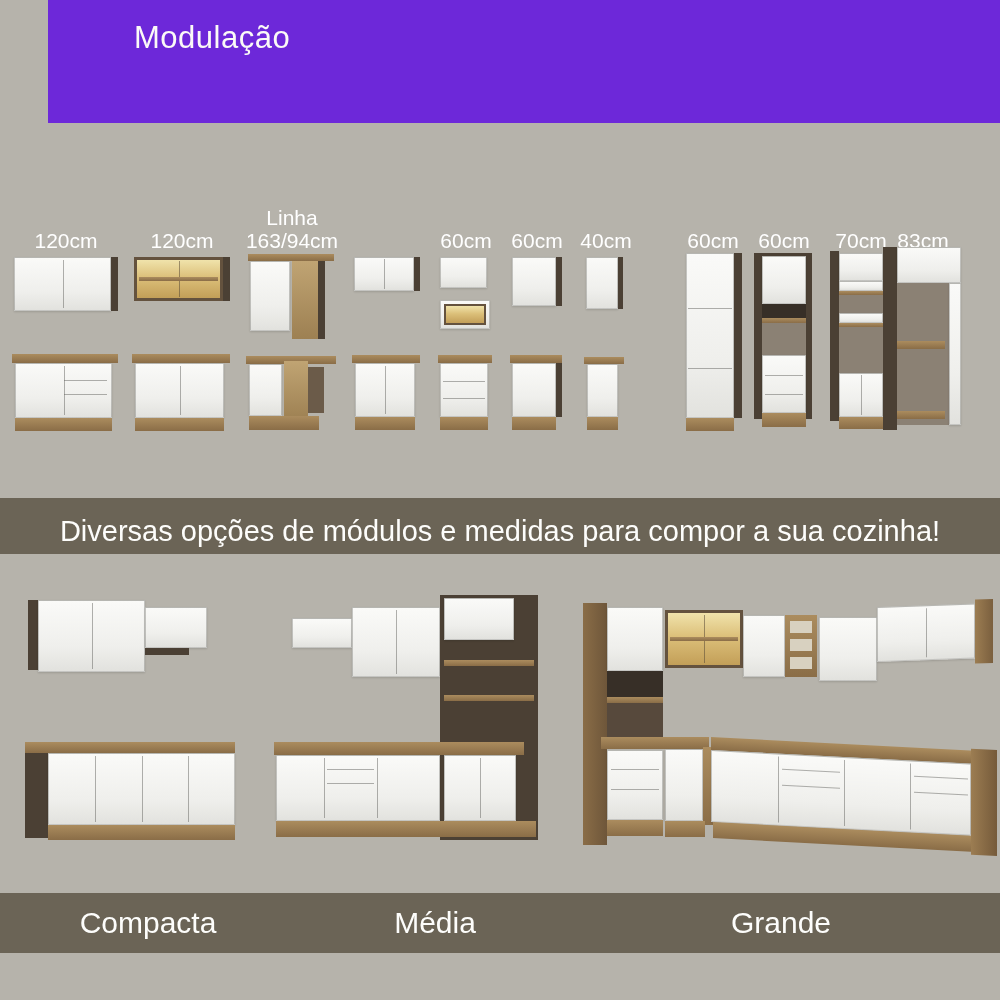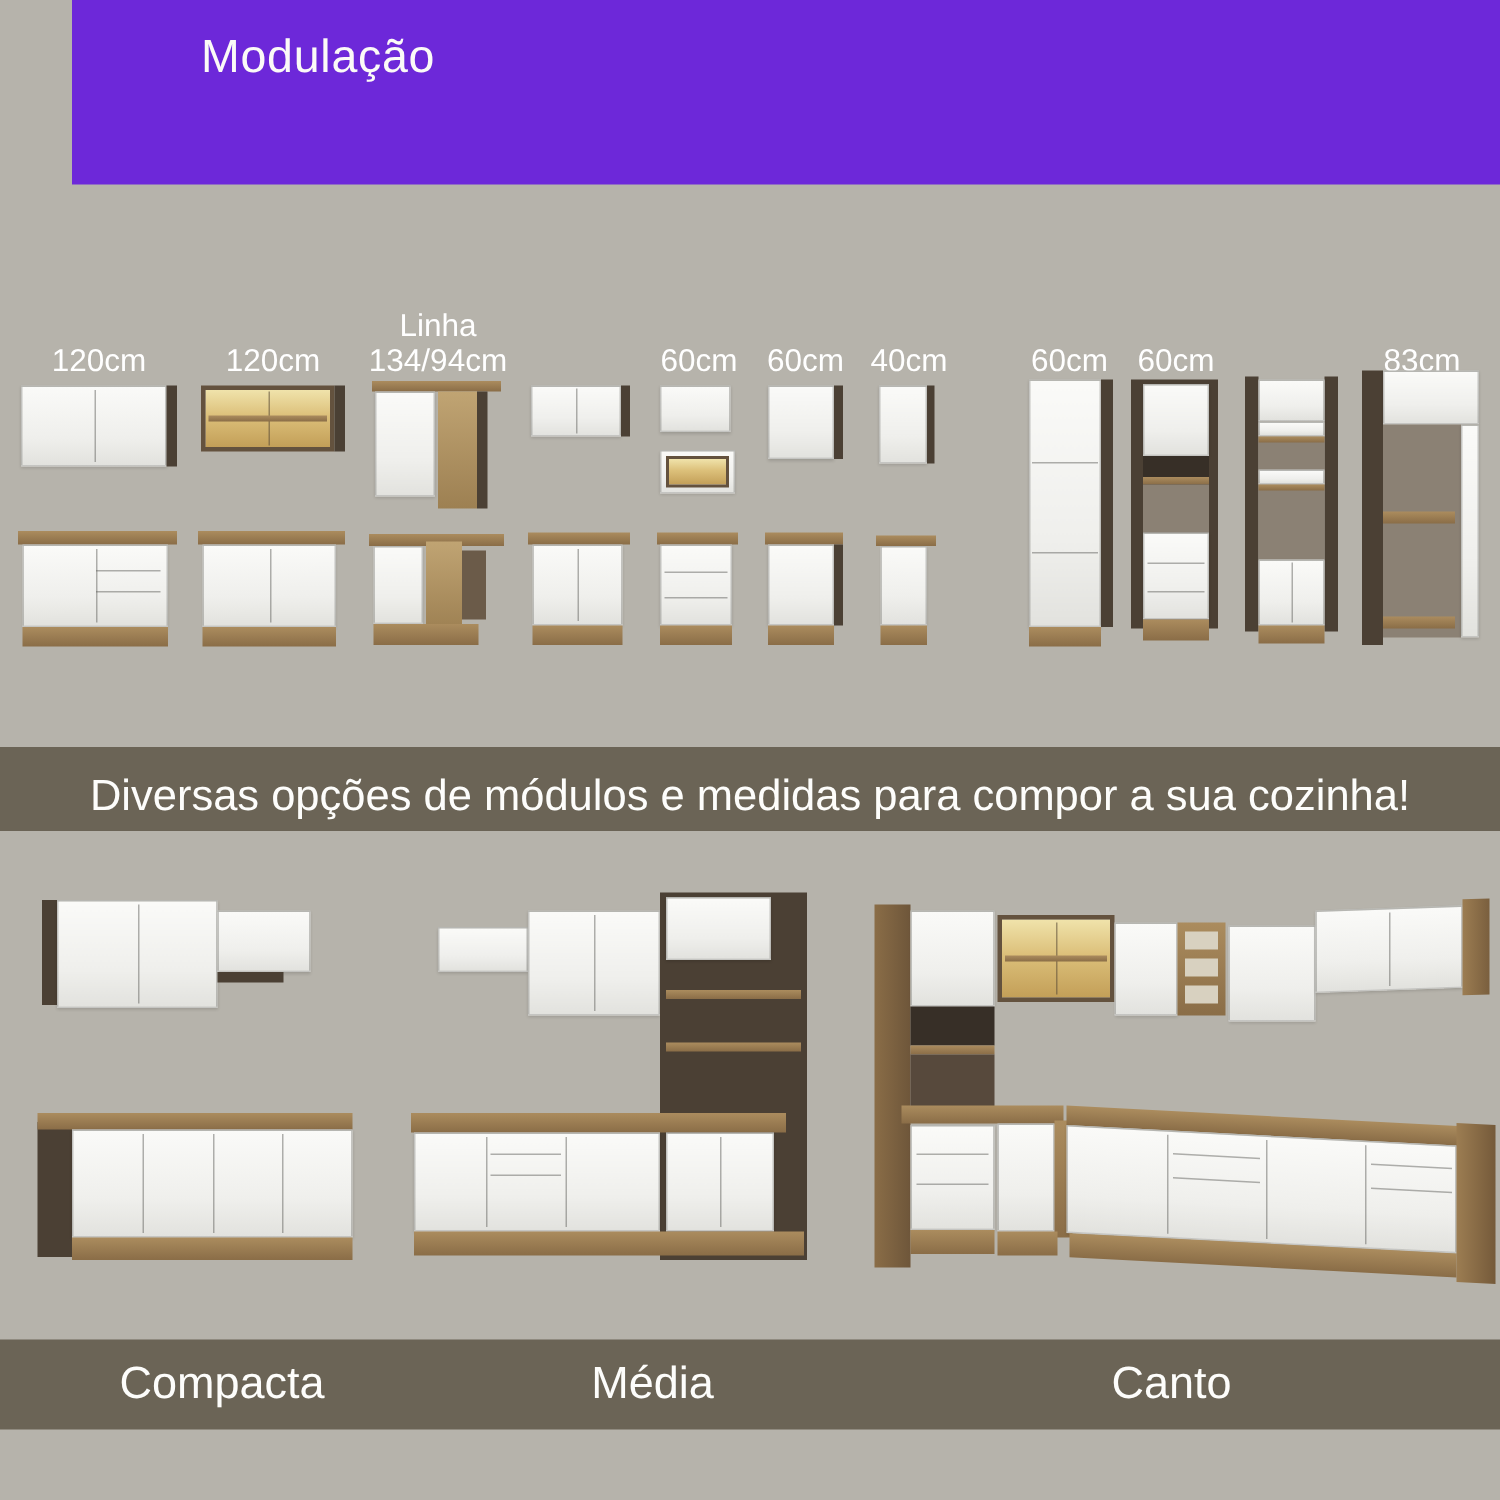--- a/index.html
+++ b/index.html
@@ -81,21 +81,21 @@
       <div class="wood" style="left:0;top:199px;width:98px;height:9px;"></div>
       <div class="wht" style="left:3px;top:208px;width:89px;height:55px;">
           <div class="vl" style="left:50%;"></div>
         </div>
       <div class="wood" style="left:3px;top:263px;width:89px;height:13px;"></div>
     </div>
 
     <div class="module" style="left:246px;width:92px;">
       <div class="mlabel">
         <span>Linha</span>
-        <span>134/94cm</span>
+        <span>163/94cm</span>
       </div>
       <div class="wood" style="left:2px;top:99px;width:86px;height:7px;"></div>
       <div class="wht" style="left:4px;top:106px;width:40px;height:70px;"></div>
       <div class="woodl" style="left:46px;top:106px;width:26px;height:78px;"></div>
       <div class="dark" style="left:72px;top:106px;width:7px;height:78px;"></div>
       <div class="wood" style="left:0;top:201px;width:90px;height:8px;"></div>
       <div class="wht" style="left:3px;top:209px;width:33px;height:52px;"></div>
       <div class="woodl" style="left:38px;top:206px;width:24px;height:60px;"></div>
       <div class="abs" style="left:62px;top:212px;width:16px;height:46px;background:#6b5b49;"></div>
       <div class="wood" style="left:3px;top:261px;width:70px;height:14px;"></div>
@@ -174,35 +174,38 @@
       <div class="wood" style="left:8px;top:163px;width:44px;height:5px;"></div>
       <div class="mid" style="left:8px;top:168px;width:44px;height:32px;"></div>
       <div class="wht" style="left:8px;top:200px;width:44px;height:58px;">
         <div class="hl" style="left:4%;right:4%;top:19px;"></div>
         <div class="hl" style="left:4%;right:4%;top:38px;"></div>
       </div>
       <div class="wood" style="left:8px;top:258px;width:44px;height:14px;"></div>
     </div>
 
     <div class="module" style="left:830px;width:62px;">
+      <div class="mlabel">
+          <span>70cm</span>
+        </div>
       <div class="dark" style="left:0;top:96px;width:9px;height:170px;"></div>
       <div class="dark" style="left:53px;top:96px;width:9px;height:170px;"></div>
       <div class="wht" style="left:9px;top:98px;width:44px;height:28px;"></div>
       <div class="mid" style="left:9px;top:126px;width:44px;height:92px;"></div>
       <div class="wht" style="left:9px;top:126px;width:44px;height:10px;"></div>
       <div class="wood" style="left:9px;top:136px;width:44px;height:4px;"></div>
       <div class="wht" style="left:9px;top:158px;width:44px;height:10px;"></div>
       <div class="wood" style="left:9px;top:168px;width:44px;height:4px;"></div>
       <div class="wht" style="left:9px;top:218px;width:44px;height:44px;">
           <div class="vl" style="left:50%;"></div>
         </div>
       <div class="wood" style="left:9px;top:262px;width:44px;height:12px;"></div>
     </div>
 
-    <div class="module" style="left:908px;width:80px;">
+    <div class="module" style="left:883px;width:80px;">
       <div class="mlabel">
           <span>83cm</span>
         </div>
       <div class="dark" style="left:0;top:92px;width:14px;height:183px;"></div>
       <div class="wht" style="left:14px;top:92px;width:64px;height:36px;"></div>
       <div class="mid" style="left:14px;top:128px;width:64px;height:142px;"></div>
       <div class="wood" style="left:14px;top:186px;width:48px;height:8px;"></div>
       <div class="wood" style="left:14px;top:256px;width:48px;height:8px;"></div>
       <div class="wht" style="left:66px;top:128px;width:12px;height:142px;"></div>
     </div>
@@ -297,16 +300,16 @@
         </div>
         <div class="wood" style="left:2px;top:85px;width:258px;height:16px;"></div>
         <div class="wood" style="left:260px;top:-2px;width:26px;height:106px;background:linear-gradient(90deg,#9c7d52,#755a3a);"></div>
       </div>
     </div>
   </div>
 
   <div id="footer" class="band">
     <div class="kname" style="left:335px;width:200px;">Média</div>
     <div class="kname" style="left:48px;width:200px;">Compacta</div>
-    <div class="kname" style="left:681px;width:200px;">Canto</div>
+    <div class="kname" style="left:681px;width:200px;">Grande</div>
   </div>
 
 </div>
 
 </body></html>

